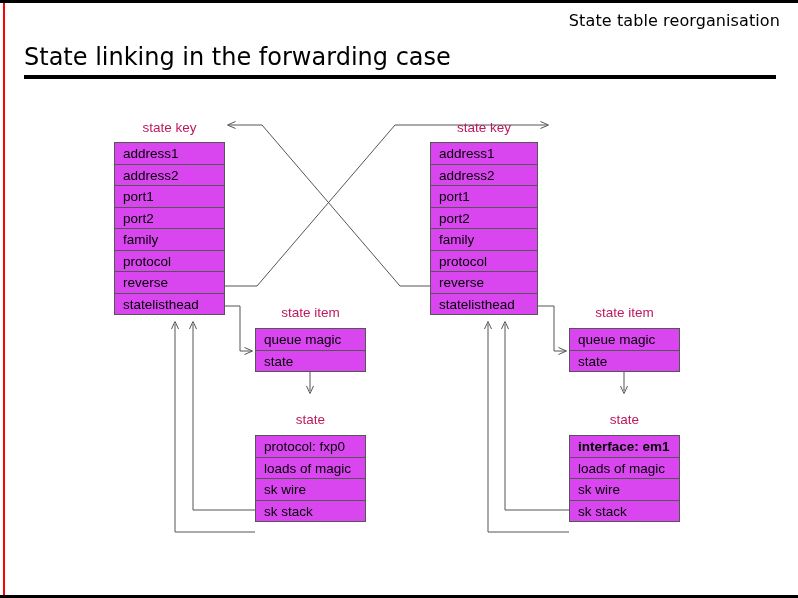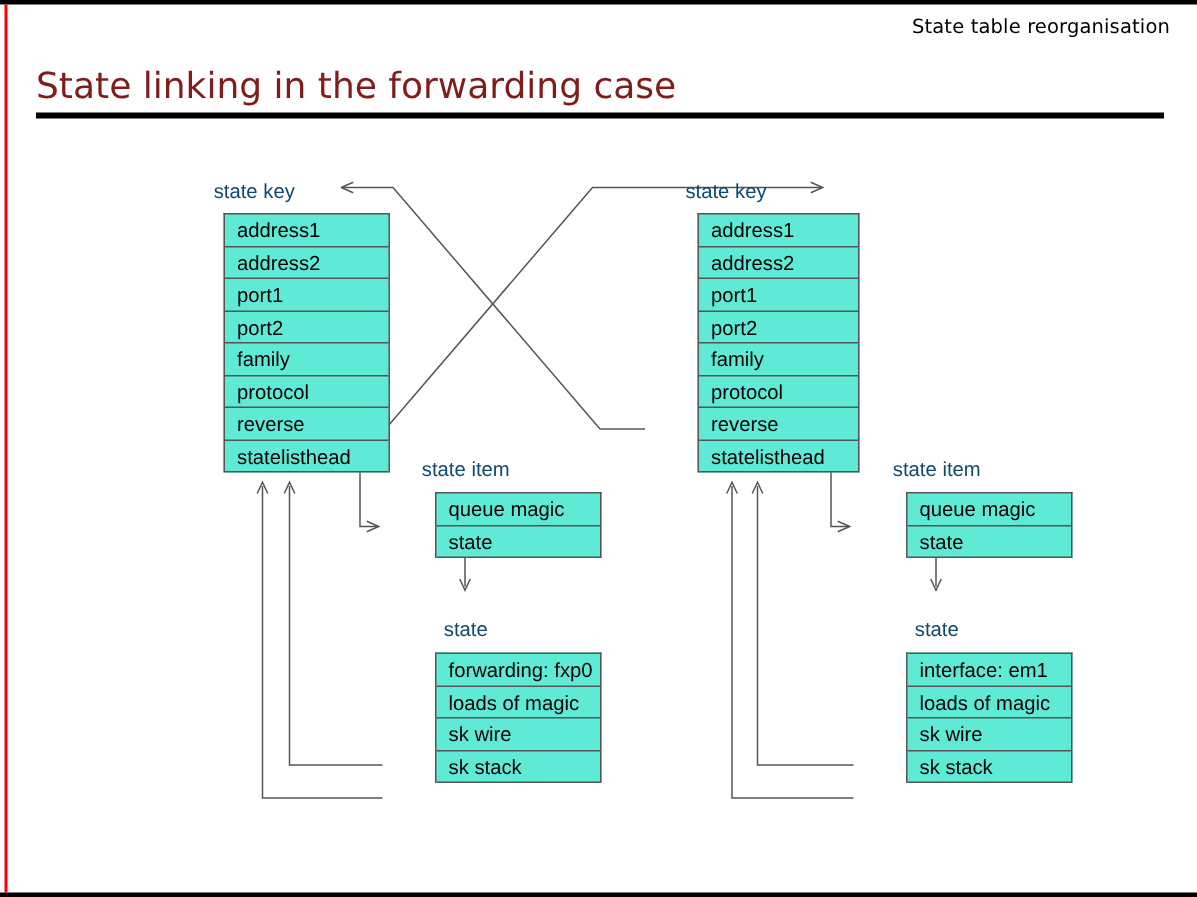--- a/index.html
+++ b/index.html
@@ -26,32 +26,32 @@
     top: 0px;
     width: 2px;
     height: 598px;
     background: #ff0000;
   }
   .slide-subtitle {
     position: absolute;
     right: 18px;
     top: 8px;
     font-family: "DejaVu Sans", sans-serif;
-    font-size: 13px;
+    font-size: 16px;
     color: #000000;
     letter-spacing: 0.1px;
     white-space: nowrap;
   }
   .slide-title {
     position: absolute;
     left: 24px;
     top: 40px;
     font-family: "DejaVu Sans", sans-serif;
     font-size: 24px;
-    color: #7f1d1d;
+    color: #000000;
     white-space: nowrap;
   }
   .title-rule {
     position: absolute;
     left: 24px;
     top: 72px;
     width: 752px;
     height: 4px;
     background: #000000;
   }
@@ -69,31 +69,30 @@
     left: 0;
     top: 0;
     width: 798px;
     height: 598px;
     pointer-events: none;
   }
   .node-caption {
     position: absolute;
     font-family: "Liberation Sans", sans-serif;
     font-size: 13.5px;
-    color: #0c4a6e;
+    color: #be185d;
     white-space: nowrap;
     text-align: center;
   }
   .field-table {
     position: absolute;
     border: 1px solid #555555;
     border-bottom: none;
     box-sizing: border-box;
-    background: #5eead4;
-    margin-left: 35px;
+    background: #d946ef;
   }
   .field-row {
     box-sizing: border-box;
     border-bottom: 1px solid #555555;
     height: 21.5px;
     line-height: 21px;
     padding-left: 8px;
     font-family: "Liberation Sans", sans-serif;
     font-size: 13.5px;
     color: #000000;
@@ -196,28 +195,28 @@
           <div class="field-row" style="border-bottom-color: rgb(85, 85, 85);">queue magic</div>
           <div class="field-row" style="border-bottom-color: rgb(85, 85, 85);">state</div>
         </div>
         <div class="node-caption" style="left: 569px; top: 302px; width: 111px;">state item</div>
         <div class="field-table" style="left: 569px; top: 325px; width: 111px; border-color: rgb(85, 85, 85);">
           <div class="field-row" style="border-bottom-color: rgb(85, 85, 85);">queue magic</div>
           <div class="field-row" style="border-bottom-color: rgb(85, 85, 85);">state</div>
         </div>
         <div class="node-caption" style="left: 255px; top: 409px; width: 111px;">state</div>
         <div class="field-table" style="left: 255px; top: 432px; width: 111px; border-color: rgb(85, 85, 85);">
-          <div class="field-row" style="border-bottom-color: rgb(85, 85, 85);">forwarding: fxp0</div>
+          <div class="field-row" style="border-bottom-color: rgb(85, 85, 85);">protocol: fxp0</div>
           <div class="field-row" style="border-bottom-color: rgb(85, 85, 85);">loads of magic</div>
           <div class="field-row" style="border-bottom-color: rgb(85, 85, 85);">sk wire</div>
           <div class="field-row" style="border-bottom-color: rgb(85, 85, 85);">sk stack</div>
         </div>
         <div class="node-caption" style="left: 569px; top: 409px; width: 111px;">state</div>
         <div class="field-table" style="left: 569px; top: 432px; width: 111px; border-color: rgb(85, 85, 85);">
-          <div class="field-row" style="border-bottom-color: rgb(85, 85, 85);">interface: em1</div>
+          <div class="field-row" style="border-bottom-color: rgb(85, 85, 85); font-weight: bold;">interface: em1</div>
           <div class="field-row" style="border-bottom-color: rgb(85, 85, 85);">loads of magic</div>
           <div class="field-row" style="border-bottom-color: rgb(85, 85, 85);">sk wire</div>
           <div class="field-row" style="border-bottom-color: rgb(85, 85, 85);">sk stack</div>
         </div>
       </div>
 
   </div>
 </div>
 
 </body></html>

